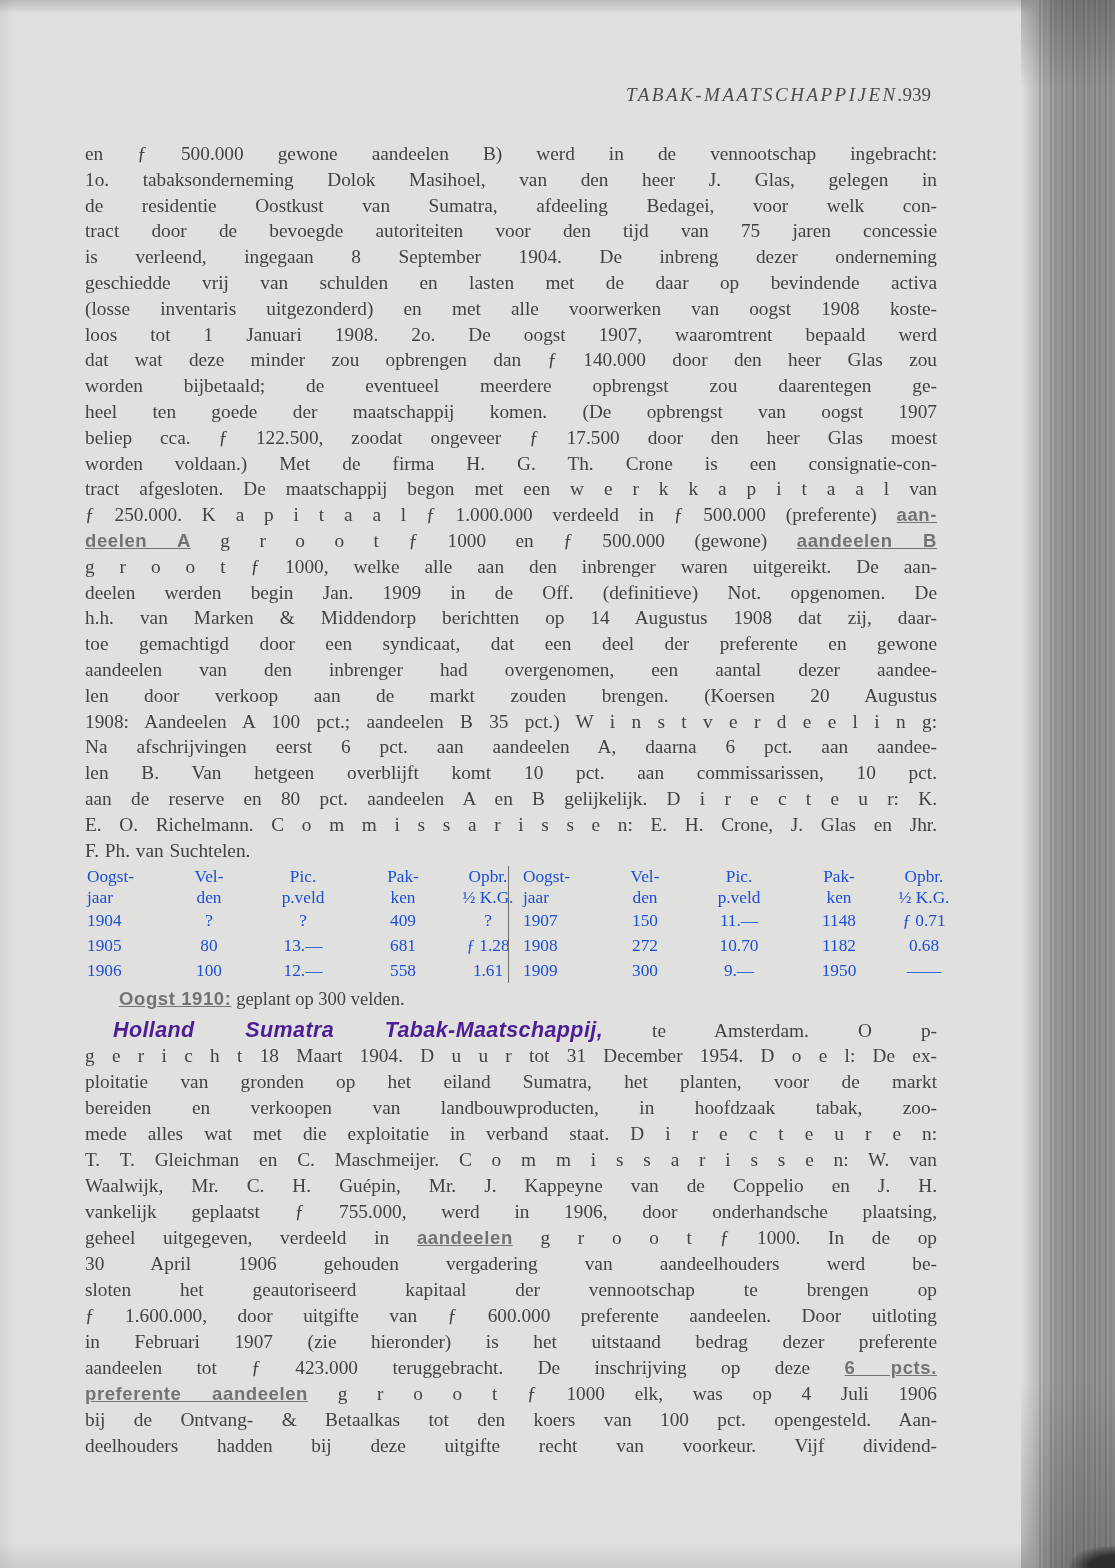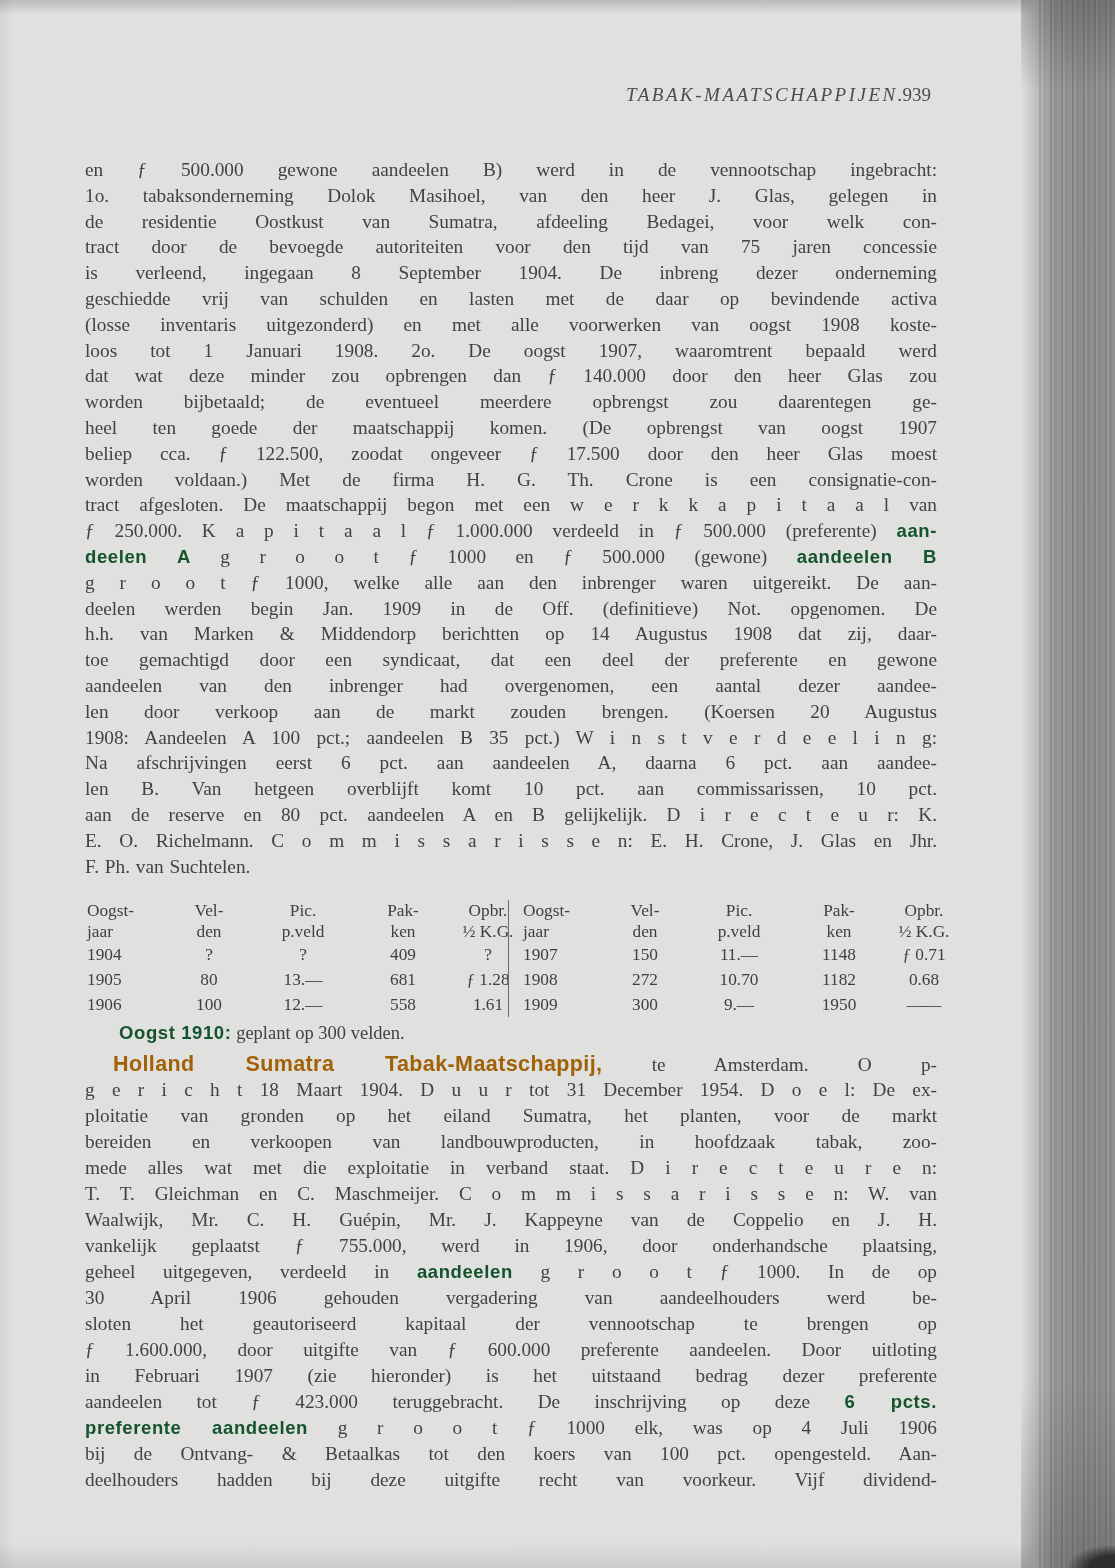--- a/index.html
+++ b/index.html
@@ -25,34 +25,34 @@
     background:linear-gradient(180deg,rgba(40,40,40,.28) 0,rgba(40,40,40,0) 90px,rgba(40,40,40,0) 1380px,rgba(40,40,40,.25) 1568px);}
   .corner-dark{position:absolute;right:0;bottom:0;width:46px;height:22px;
     background:radial-gradient(ellipse at 100% 100%,#2e2e2e 0 40%,rgba(46,46,46,0) 75%);}
   
   .content{position:absolute;left:85px;top:0;width:852px;}
   .pg-header{position:relative;padding-top:84px;height:26px;}
   .pg-title{display:block;text-align:right;font-style:italic;font-size:19px;
     letter-spacing:2.5px;color:#4c4c4c;position:relative;left:-32px;}
   .pg-num{position:absolute;right:6px;top:84px;font-size:19px;color:#4c4c4c;text-align:right;}
   .para{margin:0;}
-  #para1{margin-top:47px;}
+  #para1{margin-top:31px;}
   #para1 .line{line-height:25.8px;height:25.8px;}
   #para2{margin-top:5px;}
   #para2 .line{line-height:26px;height:26px;}
   .line{font-size:19.3px;text-align:justify;text-align-last:justify;
     word-spacing:1px;white-space:nowrap0;}
   .line.no-just{text-align:left;text-align-last:left;}
   .line.indent{text-indent:28px;}
   .fat{font-family:"Liberation Sans",sans-serif;font-weight:700;font-size:18.5px;
-    letter-spacing:0.6px;color:#14532d;}
+    letter-spacing:0.6px;color:#737373;text-decoration:underline;}
   .head-fat{font-family:"Liberation Sans",sans-serif;font-weight:700;font-size:21.5px;
-    letter-spacing:0.4px;color:#a16207;}
-  
-  .htable{display:flex;margin-top:21px;font-size:17.3px;color:#404040;}
+    letter-spacing:0.4px;color:#4c1d95;font-style:italic;}
+  
+  .htable{display:flex;margin-top:3px;font-size:17.3px;color:#1d4ed8;}
   .half{display:grid;grid-template-columns:84px 80px 108px 92px 78px;}
   .half.left{width:423px;}
   .half.right{width:429px;border-left:1px solid #6b6b6b;padding-left:12px;}
   .tc{text-align:center;line-height:25px;height:25px;}
   .tc.hc{line-height:21px;height:42px;}
   .tc.c1{text-align:left;padding-left:2px;}
   .note-line{margin-top:3px;font-size:18.5px;line-height:26px;height:26px;text-indent:34px;}
 </style>
 </head>
 <body>

